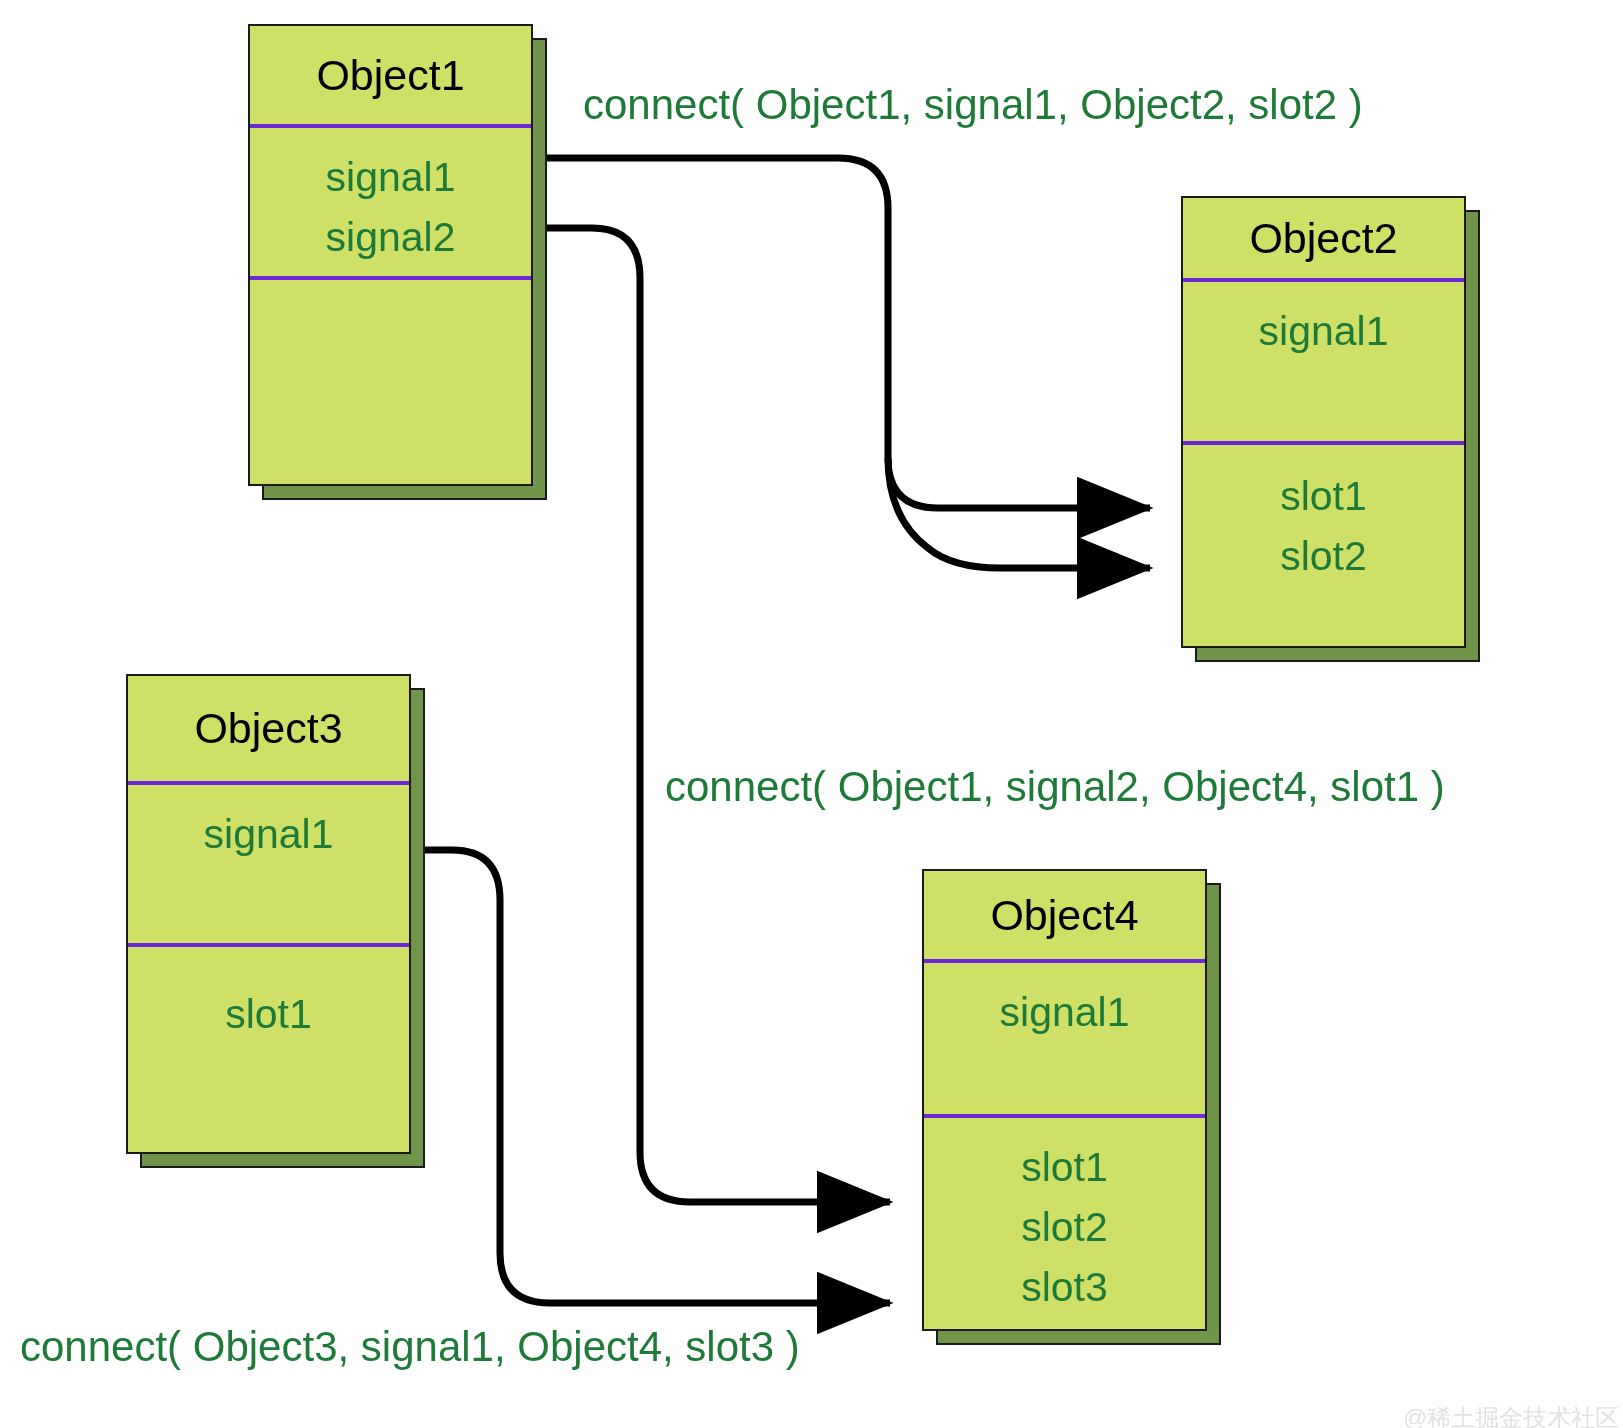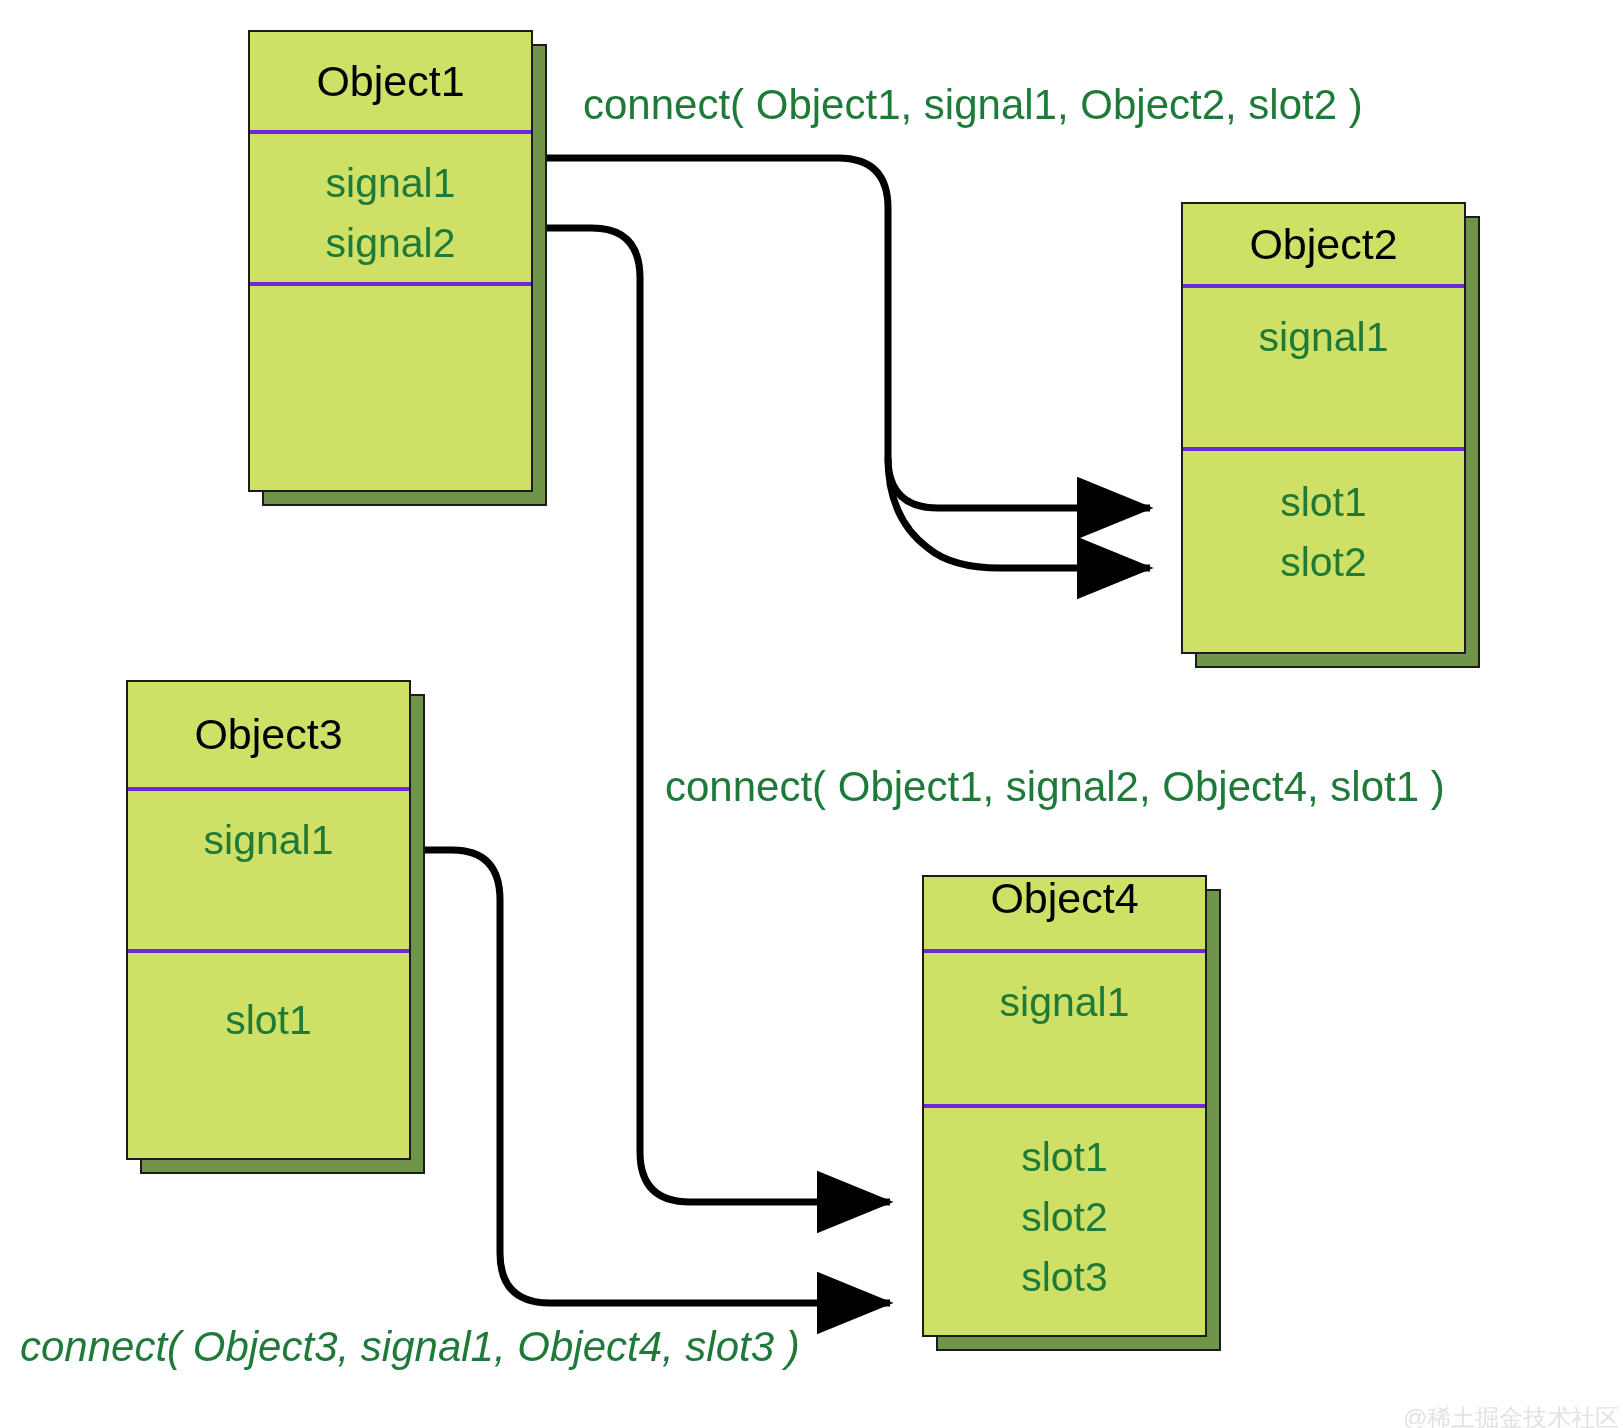--- a/index.html
+++ b/index.html
@@ -15,21 +15,20 @@
     width: 1623px;
     height: 1428px;
     background: #ffffff;
     overflow: hidden;
   }
 
   
   .obj-box {
     position: absolute;
     box-sizing: border-box;
-    margin-top: 6px;
   }
   .obj-shadow {
     position: absolute;
     left: 14px;
     top: 14px;
     width: 100%;
     height: 100%;
     background: #6f944a;
     border: 2px solid #1b1b1b;
     box-sizing: border-box;
@@ -161,36 +160,36 @@
       </div>
       <div class="obj-section" style="flex:1 1 auto; padding-top:38px;">
         <div class="member">slot1</div>
       </div>
     </div>
   </div>
 
   <div class="obj-box" style="left:922px; top:869px; width:285px; height:462px;">
     <div class="obj-shadow"></div>
     <div class="obj-body">
-      <div class="obj-section" style="height:72px; justify-content:flex-start;">
+      <div class="obj-section" style="height:88px; justify-content:center;">
         <div class="obj-title">Object4</div>
       </div>
       <div class="obj-section" style="height:155px; padding-top:20px;">
         <div class="member">signal1</div>
       </div>
       <div class="obj-section" style="flex:1 1 auto; padding-top:20px;">
         <div class="member">slot1</div>
         <div class="member">slot2</div>
         <div class="member">slot3</div>
       </div>
     </div>
   </div>
 
 
   <div class="conn-label" style="left:563px; top:76px;margin-left:20px;">connect( Object1, signal1, Object2, slot2 )</div>
 
   <div class="conn-label" style="left:665px; top:758px;">connect( Object1, signal2, Object4, slot1 )</div>
 
-  <div class="conn-label" style="left:20px; top:1318px;font-style:italic;">connect( Object3, signal1, Object4, slot3 )</div>
+  <div class="conn-label" style="left:20px; top:1318px;">connect( Object3, signal1, Object4, slot3 )</div>
 
   <div class="watermark" style="left:1403px; top:1402px;">@稀土掘金技术社区</div>
 
 </div>
 
 </body></html>

